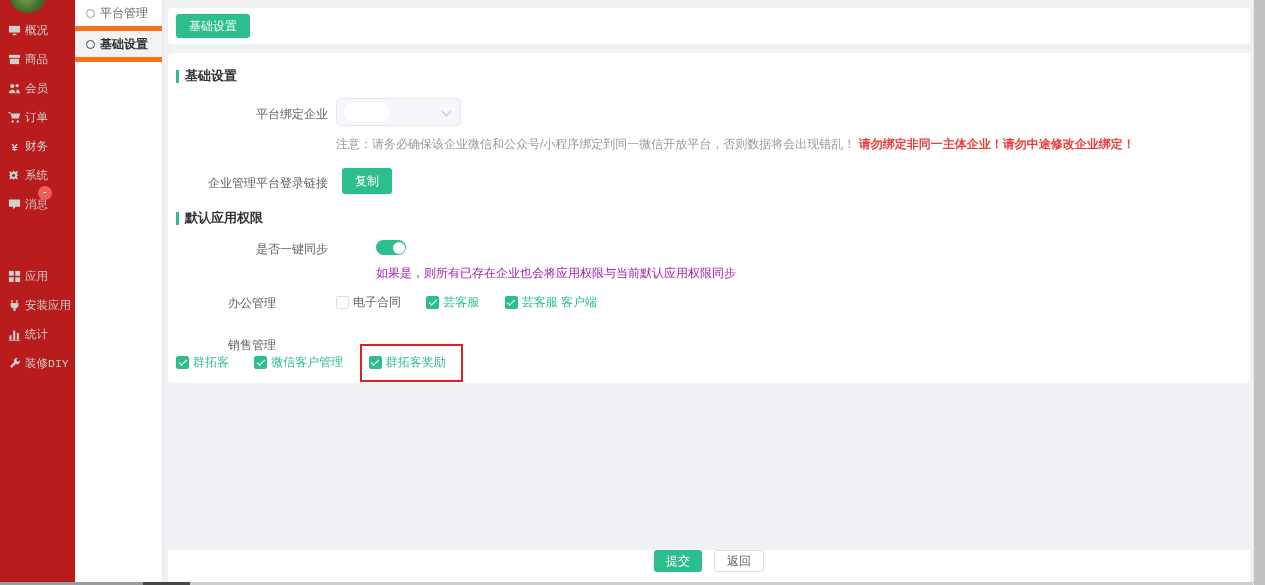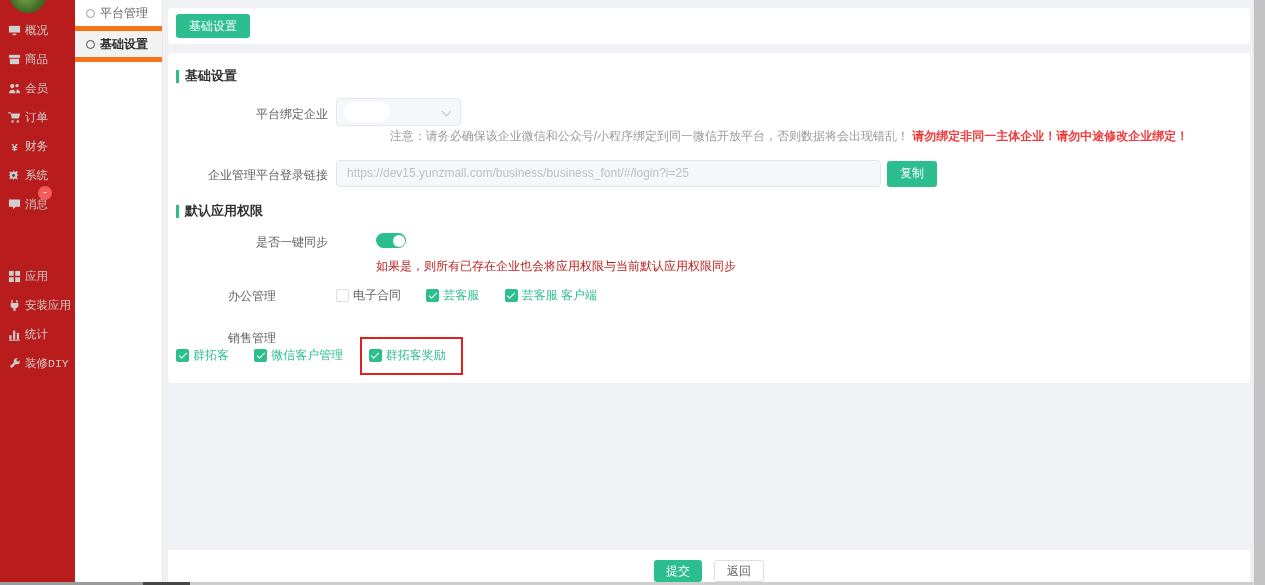--- a/index.html
+++ b/index.html
@@ -53,50 +53,50 @@
   .form-row { display:flex; align-items:flex-start; }
   .row-label { width:160px; text-align:right; color:#606266; padding-right:8px; flex-shrink:0; }
   .row-content { flex:1; min-width:0; }
 
   
   .select-row { margin-bottom:16px; }
   .select-row .row-label { padding-top:8px; }
   .select-box { width:125px; height:28px; background:#f5f7fa; border:1px solid #e4e7ed; border-radius:4px; position:relative; cursor:not-allowed; }
   .redacted-blob { position:absolute; left:7px; top:3px; width:46px; height:20px; background:#fff; border-radius:10px; }
   .chevron { position:absolute; right:10px; top:9px; width:7px; height:7px; border-right:1.5px solid #c0c4cc; border-bottom:1.5px solid #c0c4cc; transform:rotate(45deg); }
-  .note { margin-top:2px; color:#9a9a9a; line-height:16px; white-space:nowrap;text-align:center; }
+  .note { margin-top:10px; color:#9a9a9a; line-height:16px; white-space:nowrap; }
   .note-red { color:#f03b3b; font-weight:bold; }
 
   
   .url-row { margin-bottom:15px; }
   .url-row .row-label { padding-top:7px; }
   .url-wrap { display:flex; align-items:center; }
   .url-input { width:545px; height:27px; line-height:25px; background:#f5f7fa; border:1px solid #e2e5ea; border-radius:4px; color:#bcc0c6; padding:0 10px; white-space:nowrap; overflow:hidden; cursor:not-allowed; }
   .btn-copy { margin-left:6px; height:26px; }
 
   
   .toggle-row { margin-bottom:12px;gap:40px; }
   .toggle-row .row-label { padding-top:1px; }
   .toggle { width:30px; height:15px; background:#2cbe8e; border-radius:8px; position:relative; cursor:pointer; display:inline-block; }
   .toggle-knob { position:absolute; right:1.5px; top:1.5px; width:12px; height:12px; background:#fff; border-radius:50%; }
-  .hint { margin-top:8px; color:#b91c1c; line-height:14px; }
+  .hint { margin-top:8px; color:#a21caf; line-height:14px; }
 
   
   .cb-row { margin-top:14px; }
   .cb-row + .cb-row { margin-top:24px;flex-direction:column; }
   .cb-row .row-label { padding-top:1px;text-align:center; }
   .cb-item { display:inline-flex; align-items:center; margin-right:22px; position:relative; color:#606266; cursor:pointer; vertical-align:top; }
   .cb-box { width:13px; height:13px; border:1px solid #dcdfe6; border-radius:2px; background:#fff; margin-right:4px; display:inline-flex; align-items:center; justify-content:center; flex-shrink:0; }
   .cb-item.checked .cb-box { background:#2cbe8e; border-color:#2cbe8e; }
   .cb-item.checked .cb-box::after { content:''; width:7px; height:3px; border-left:1.5px solid #fff; border-bottom:1.5px solid #fff; transform:rotate(-45deg) translate(1px,-1px); }
   .cb-item.checked .cb-label { color:#2cbe8e; }
   .red-annotation { position:absolute; left:-9px; top:-10px; right:-17px; bottom:-11px; border:2px solid #e02020; pointer-events:none; }
 
   
-  .footer-bar { position:absolute; left:5px; right:15px; bottom:0; height:32px; background:#fff; display:flex; align-items:flex-end; justify-content:center; }
+  .footer-bar { position:absolute; left:5px; right:15px; bottom:0; height:32px; background:#fff; display:flex; align-items:flex-start; justify-content:center; }
   .btn-submit { height:22px; padding:0 12px; }
   .btn-back { height:22px; padding:0 12px; background:#fff; border:1px solid #dcdfe6; border-radius:3px; color:#606266; font-size:12px; margin-left:12px; cursor:pointer; font-family:inherit; }
 
   
   .v-scrollbar { position:absolute; right:0; top:0; width:12px; height:585px; background:#c2c2c2; border-left:1px solid #e9e9e9; cursor:pointer; z-index:5; }
   .h-scrollbar { position:absolute; left:0; bottom:0; height:3px; width:1253px; display:flex; z-index:5; cursor:pointer; }
   .h-track-left { width:143px; background:#9b9b9b; }
   .h-thumb { width:47px; background:#474747; }
   .h-track-right { flex:1; background:#cfcfcf; }
 </style>
@@ -265,21 +265,20 @@
             <span class="note-gray">注意：请务必确保该企业微信和公众号/小程序绑定到同一微信开放平台，否则数据将会出现错乱！</span>
             <span class="note-red">请勿绑定非同一主体企业！请勿中途修改企业绑定！</span>
           </div>
         </div>
       </div>
 
       <div class="form-row url-row">
         <div class="row-label">企业管理平台登录链接</div>
         <div class="row-content">
           <div class="url-wrap">
-            <div class="url-input">https://dev15.yunzmall.com/business/business_font/#/login?i=25</div>
             <button class="btn-green btn-copy">复制</button>
           </div>
         </div>
       </div>
 
       <div class="section-title">
         <span class="section-bar"></span>
         <span class="section-text">默认应用权限</span>
       </div>
 

